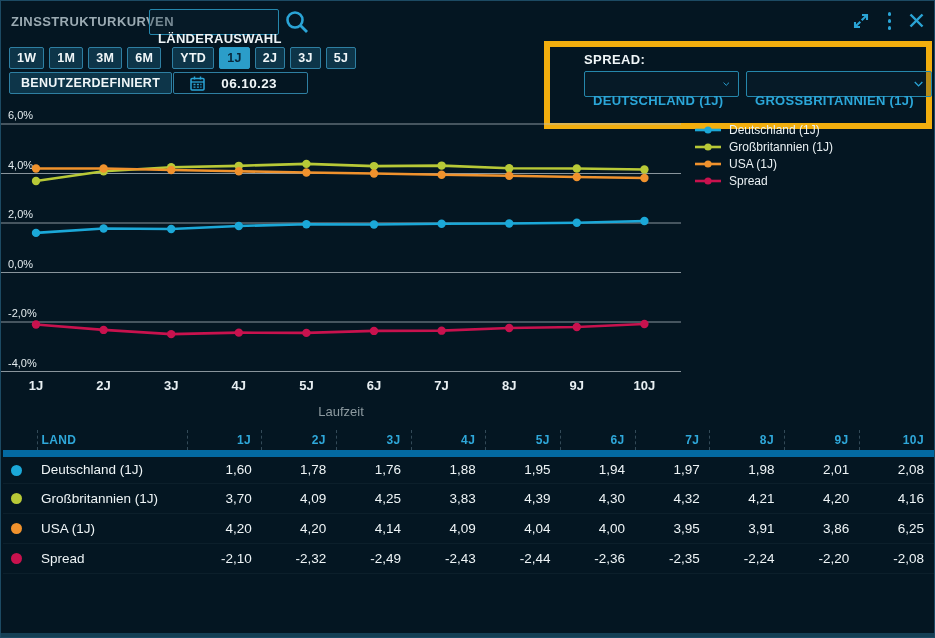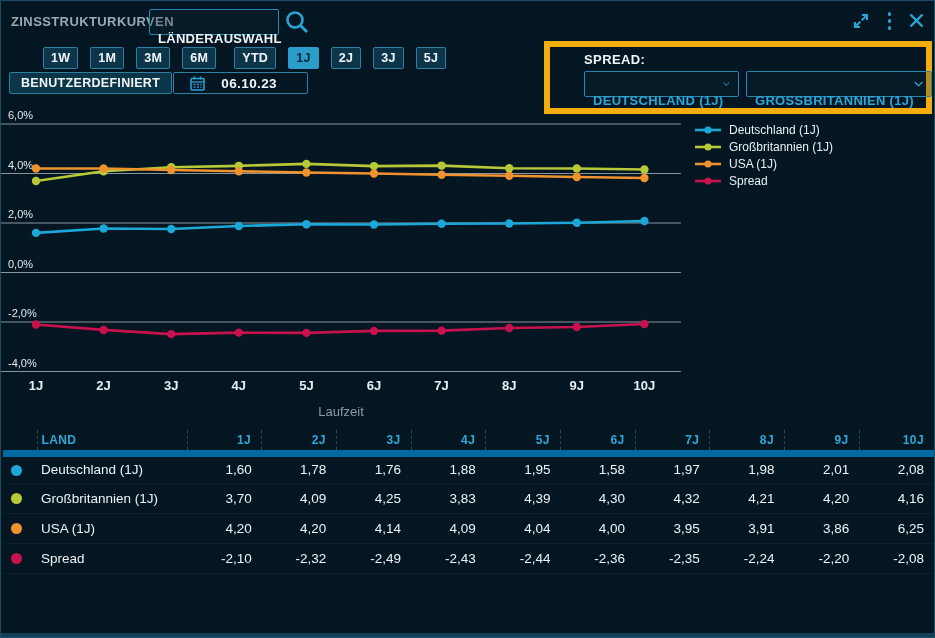--- a/index.html
+++ b/index.html
@@ -23,38 +23,38 @@
   }
   .select span { font-size:13px; font-weight:bold; color:#eef4f6; letter-spacing:.3px; white-space:nowrap;margin-top:32px; }
   .country { left:148px; top:8px; width:130px; }
   .iconbtn { position:absolute; cursor:pointer; }
   .search { left:283px; top:8px; }
   .winicons { position:absolute; right:9px; top:9px; display:flex; align-items:center; gap:13px; }
   .kebab { display:flex; flex-direction:column; gap:3.5px; padding:2px 4px; cursor:pointer; }
   .kebab i { width:3.5px; height:3.5px; border-radius:50%; background:#2aa4d6; }
 
   
-  .row1 { position:absolute; left:8px; top:46px; display:flex; gap:12px;margin-left:34px; }
+  .row1 { position:absolute; left:8px; top:46px; display:flex; gap:5px; }
   .row2 { position:absolute; left:8px; top:71px; display:flex; gap:1px; }
   .pbtn {
     height:22px; min-width:30px; padding:0 7px; border:1px solid #2e7fa2; border-radius:2px;
     background:#0d3549; color:#f0f6f8; font-family:inherit; font-size:12.5px; font-weight:bold;
     letter-spacing:.3px; cursor:pointer; display:flex; align-items:center; justify-content:center;
   }
   .pbtn.grp { margin-left:6px; }
   .pbtn.active { background:#2b9dc9; border-color:#2b9dc9; color:#07263a; }
   .datefield {
     width:135px; height:22px; border:1px solid #2e7fa2; border-radius:2px;
     display:flex; align-items:center; padding:0 15px; cursor:pointer;
   }
   .dateval { flex:1; text-align:center; color:#f0f6f8; font-size:13.5px; font-weight:bold; letter-spacing:.4px; }
 
   
   .spreadbox {
-    position:absolute; left:543px; top:40px; width:388px; height:73px;
+    position:absolute; left:543px; top:40px; width:388px; height:88px;
     border:6px solid #f2ae0e; padding:5px 8px 0 34px;
   }
   .spreadlabel { font-size:13px; font-weight:bold; color:#f0f6f8; letter-spacing:.4px; margin-bottom:4px; }
   .spreadrow { display:flex; gap:7px; }
   .spreadrow .select { position:static; }
   .spreadrow .select span { color:#2ba6d8; font-weight:bold; }
   .s1 { width:155px; } .s2 { width:186px; }
 
   
   .chart { position:absolute; left:0px; top:104px; }
@@ -304,21 +304,21 @@
       </thead>
     <tbody id="tbody">
         <tr>
           <td><span class="dot" style="background:#1ba8d8"></span></td>
           <td class="name">Deutschland (1J)</td>
           <td class="val">1,60</td>
           <td class="val">1,78</td>
           <td class="val">1,76</td>
           <td class="val">1,88</td>
           <td class="val">1,95</td>
-          <td class="val">1,58</td>
+          <td class="val">1,94</td>
           <td class="val">1,97</td>
           <td class="val">1,98</td>
           <td class="val">2,01</td>
           <td class="val">2,08</td>
         </tr>
         <tr>
           <td><span class="dot" style="background:#b8c937"></span></td>
           <td class="name">Großbritannien (1J)</td>
           <td class="val">3,70</td>
           <td class="val">4,09</td>

